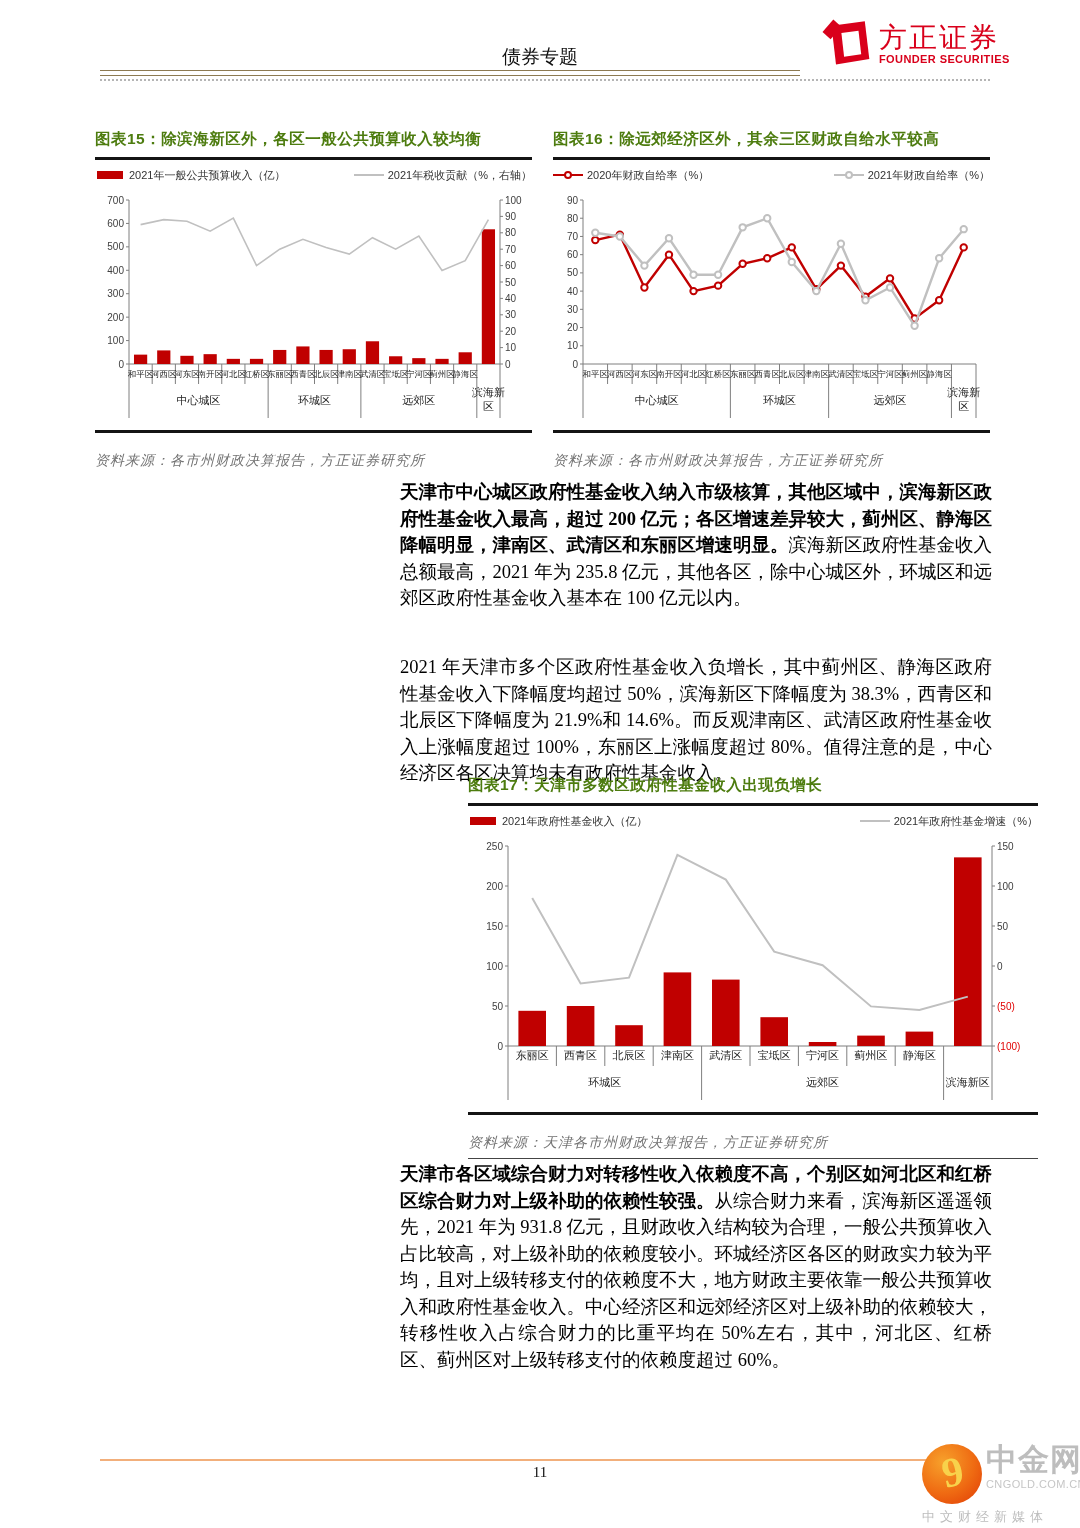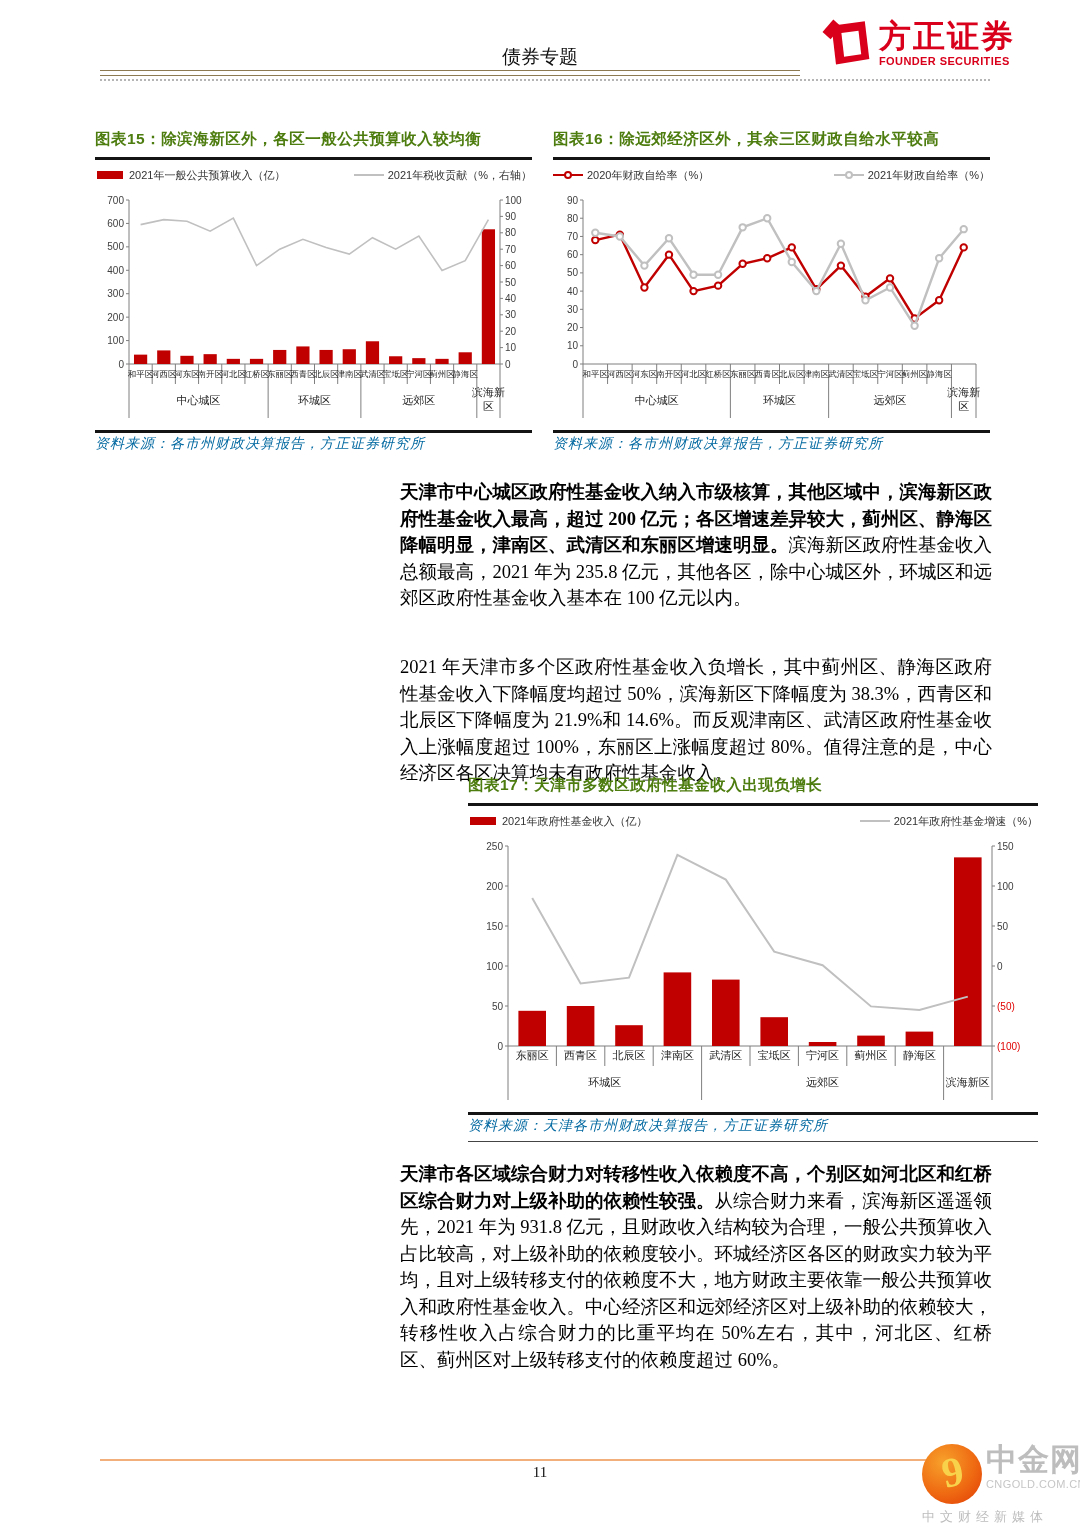--- a/index.html
+++ b/index.html
@@ -6,31 +6,31 @@
   .page{position:relative;width:1080px;height:1528px;background:#fff;overflow:hidden;font-family:"Liberation Sans",sans-serif;}
 
   
   .header-title{position:absolute;top:44px;left:0;width:1080px;text-align:center;
     font-family:"Liberation Serif",serif;font-size:19px;color:#111;}
   .rule-solid{position:absolute;top:70px;left:100px;width:700px;height:4px;
     border-top:1px solid #8d7a52;border-bottom:1px solid #8d7a52;}
   .rule-dotted{position:absolute;top:79px;left:100px;width:890px;height:0;border-top:2px dotted #b5b5b5;}
   .founder-logo{position:absolute;top:14px;left:818px;display:flex;align-items:center;gap:7px;}
   .founder-text{display:flex;flex-direction:column;line-height:1.05;}
-  .founder-cn{font-size:32px;font-weight:bold;color:#D9001B;letter-spacing:2px;}
+  .founder-cn{font-size:28px;font-weight:normal;color:#D9001B;letter-spacing:2px;}
   .founder-en{font-size:11px;font-weight:bold;color:#D9001B;letter-spacing:0.4px;margin-top:2px;}
 
   
   .figure{position:absolute;}
   .fig-caption{font-size:15.5px;font-weight:bold;color:#4d7c0f;padding:3px 0 7px 0;letter-spacing:0.5px;}
   .fig-rule{height:3px;background:#141414;}
   .fig-rule-thin{height:1px;background:#444;margin-top:6px;}
   .fig-legend{display:flex;justify-content:space-between;align-items:center;gap:64px;height:30px;font-size:11px;color:#333;}
   .legend-item{display:inline-flex;align-items:center;gap:4px;}
-  .fig-source{font-family:"Liberation Serif",serif;font-style:italic;font-size:14px;color:#0369a1;padding-top:2px;letter-spacing:1px;}
+  .fig-source{font-family:"Liberation Serif",serif;font-style:italic;font-size:14px;color:#737373;padding-top:19px;letter-spacing:1px;}
   svg text{font-family:"Liberation Sans",sans-serif;}
 
   
   .para{position:absolute;left:400px;width:592px;margin:0;font-family:"Liberation Serif",serif;
     font-size:18.5px;line-height:26.5px;text-align:justify;color:#000;}
   .para b{font-weight:bold;}
 
   
   .footer-rule{position:absolute;top:1459px;left:100px;width:832px;height:2px;background:#F2AF7B;}
   .page-number{position:absolute;top:1464px;left:0;width:1080px;text-align:center;

